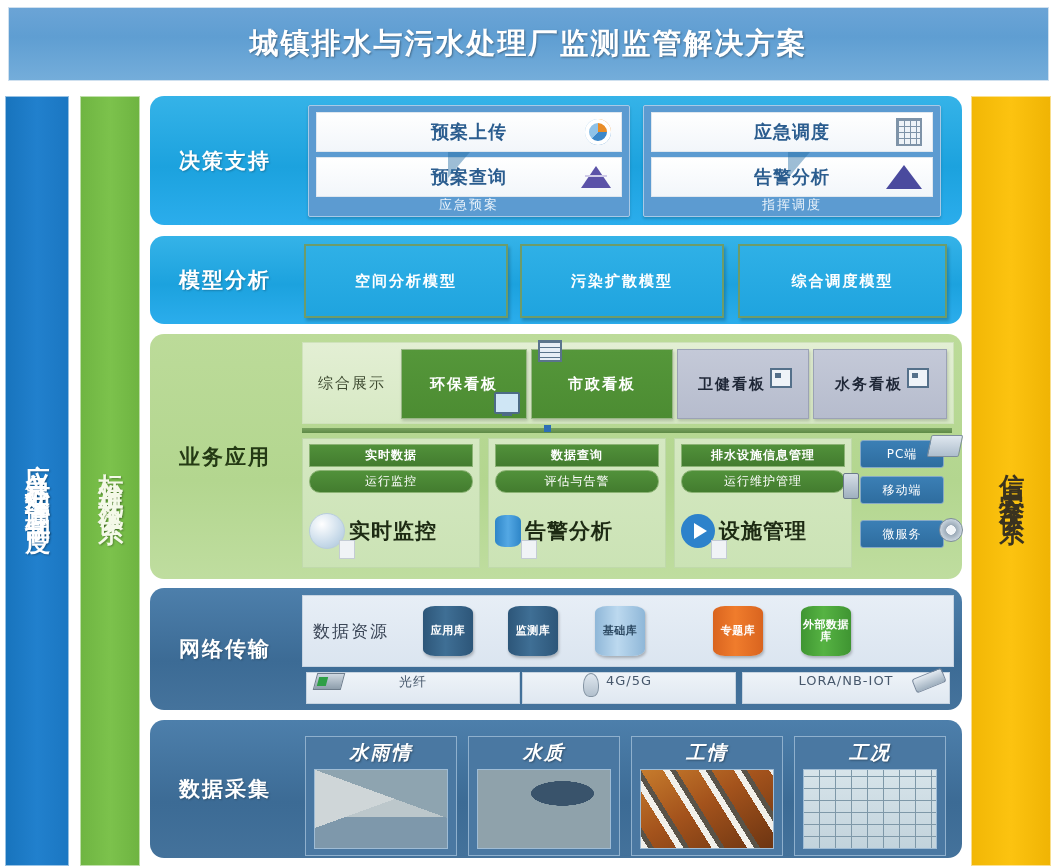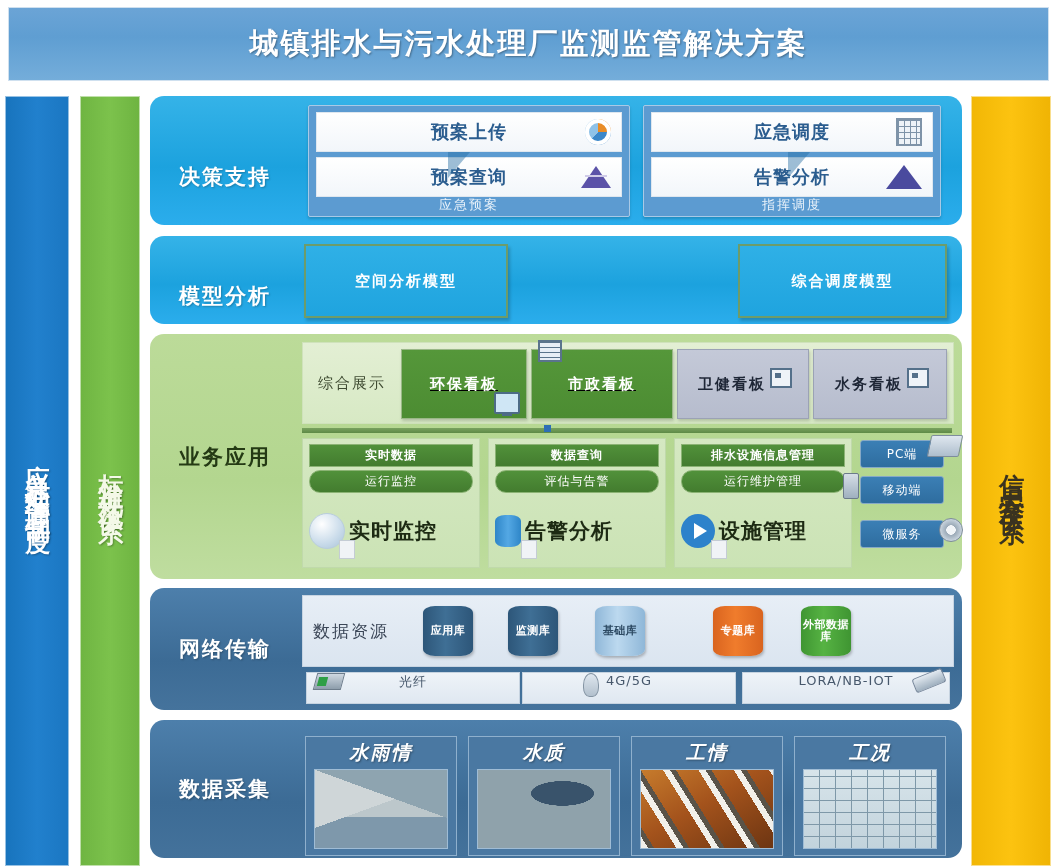--- a/index.html
+++ b/index.html
@@ -47,21 +47,21 @@
     position:absolute;left:0;top:0;width:150px;height:100%;
     display:flex;align-items:center;justify-content:center;
     font-size:21px;font-weight:bold;letter-spacing:2px;
     text-shadow:1px 1px 2px rgba(0,0,0,.25);
     z-index:3;
   }
   .band-body{position:absolute;left:148px;top:0;right:0;bottom:0;}
 
   
   .blue{background:linear-gradient(180deg,#35b3e8,#1ca2de 55%,#2badec);}
-  .blue .band-label{color:#ffffff;margin-top:16px;}
+  .blue .band-label{color:#ffffff;}
 
   
   #band-decision{top:0;height:129px;}
   .deci-group{
     position:absolute;top:9px;height:110px;
     background:#5c9bd1;border:1px solid #a9c9e6;border-radius:2px;
     box-shadow:0 2px 3px rgba(0,0,0,.18);
   }
   #deci-g1{left:10px;width:320px;}
   #deci-g2{left:345px;width:296px;}
@@ -122,21 +122,21 @@
   #biz-top{
     position:absolute;left:152px;top:8px;width:650px;height:80px;
     background:linear-gradient(180deg,#e3efd4,#d7e9c4);
     border:1px solid #cfe2bb;
   }
   .biz-top-cell{position:absolute;top:6px;height:68px;display:flex;align-items:center;justify-content:center;}
   .biz-top-cell span{font-size:15px;letter-spacing:2px;}
   #btc0{left:6px;width:86px;}
   #btc0 span{color:#3e4a31;}
   .kb{border:1px solid #9ab887;box-shadow:1px 2px 3px rgba(0,0,0,.18);}
-  .kb.green{background:linear-gradient(180deg,#55973a,#4c8c32);text-decoration:underline;}
+  .kb.green{background:linear-gradient(180deg,#55973a,#4c8c32);}
   .kb.green span{color:#ffffff;font-weight:bold;}
   .kb.grey{background:linear-gradient(180deg,#c4c9d8,#b6bccd);border-color:#9ba2b5;}
   .kb.grey span{color:#1e2636;font-weight:bold;}
   #btc1{left:98px;width:124px;}
   #btc2{left:228px;width:140px;}
   #btc3{left:374px;width:130px;}
   #btc4{left:510px;width:132px;}
   .mini-ico{position:absolute;}
   .ico-monitor{width:22px;height:18px;background:#cfe6f5;border:2px solid #4d6b86;border-radius:2px;}
   .ico-monitor:after{content:"";position:absolute;left:6px;top:18px;width:10px;height:4px;background:#4d6b86;}
@@ -319,20 +319,23 @@
       </div>
     </div>
   </div>
 
   <div class="band blue" id="band-model">
     <div class="band-label">模型分析</div>
     <div class="band-body">
       <div class="model-box" id="mb1">
         <span>空间分析模型</span>
       </div>
+      <div class="model-box" id="mb2">
+        <span>污染扩散模型</span>
+      </div>
       <div class="model-box" id="mb3">
         <span>综合调度模型</span>
       </div>
     </div>
   </div>
 
   <div class="band" id="band-biz">
     <div class="band-label">业务应用</div>
 
     <div id="biz-top">

